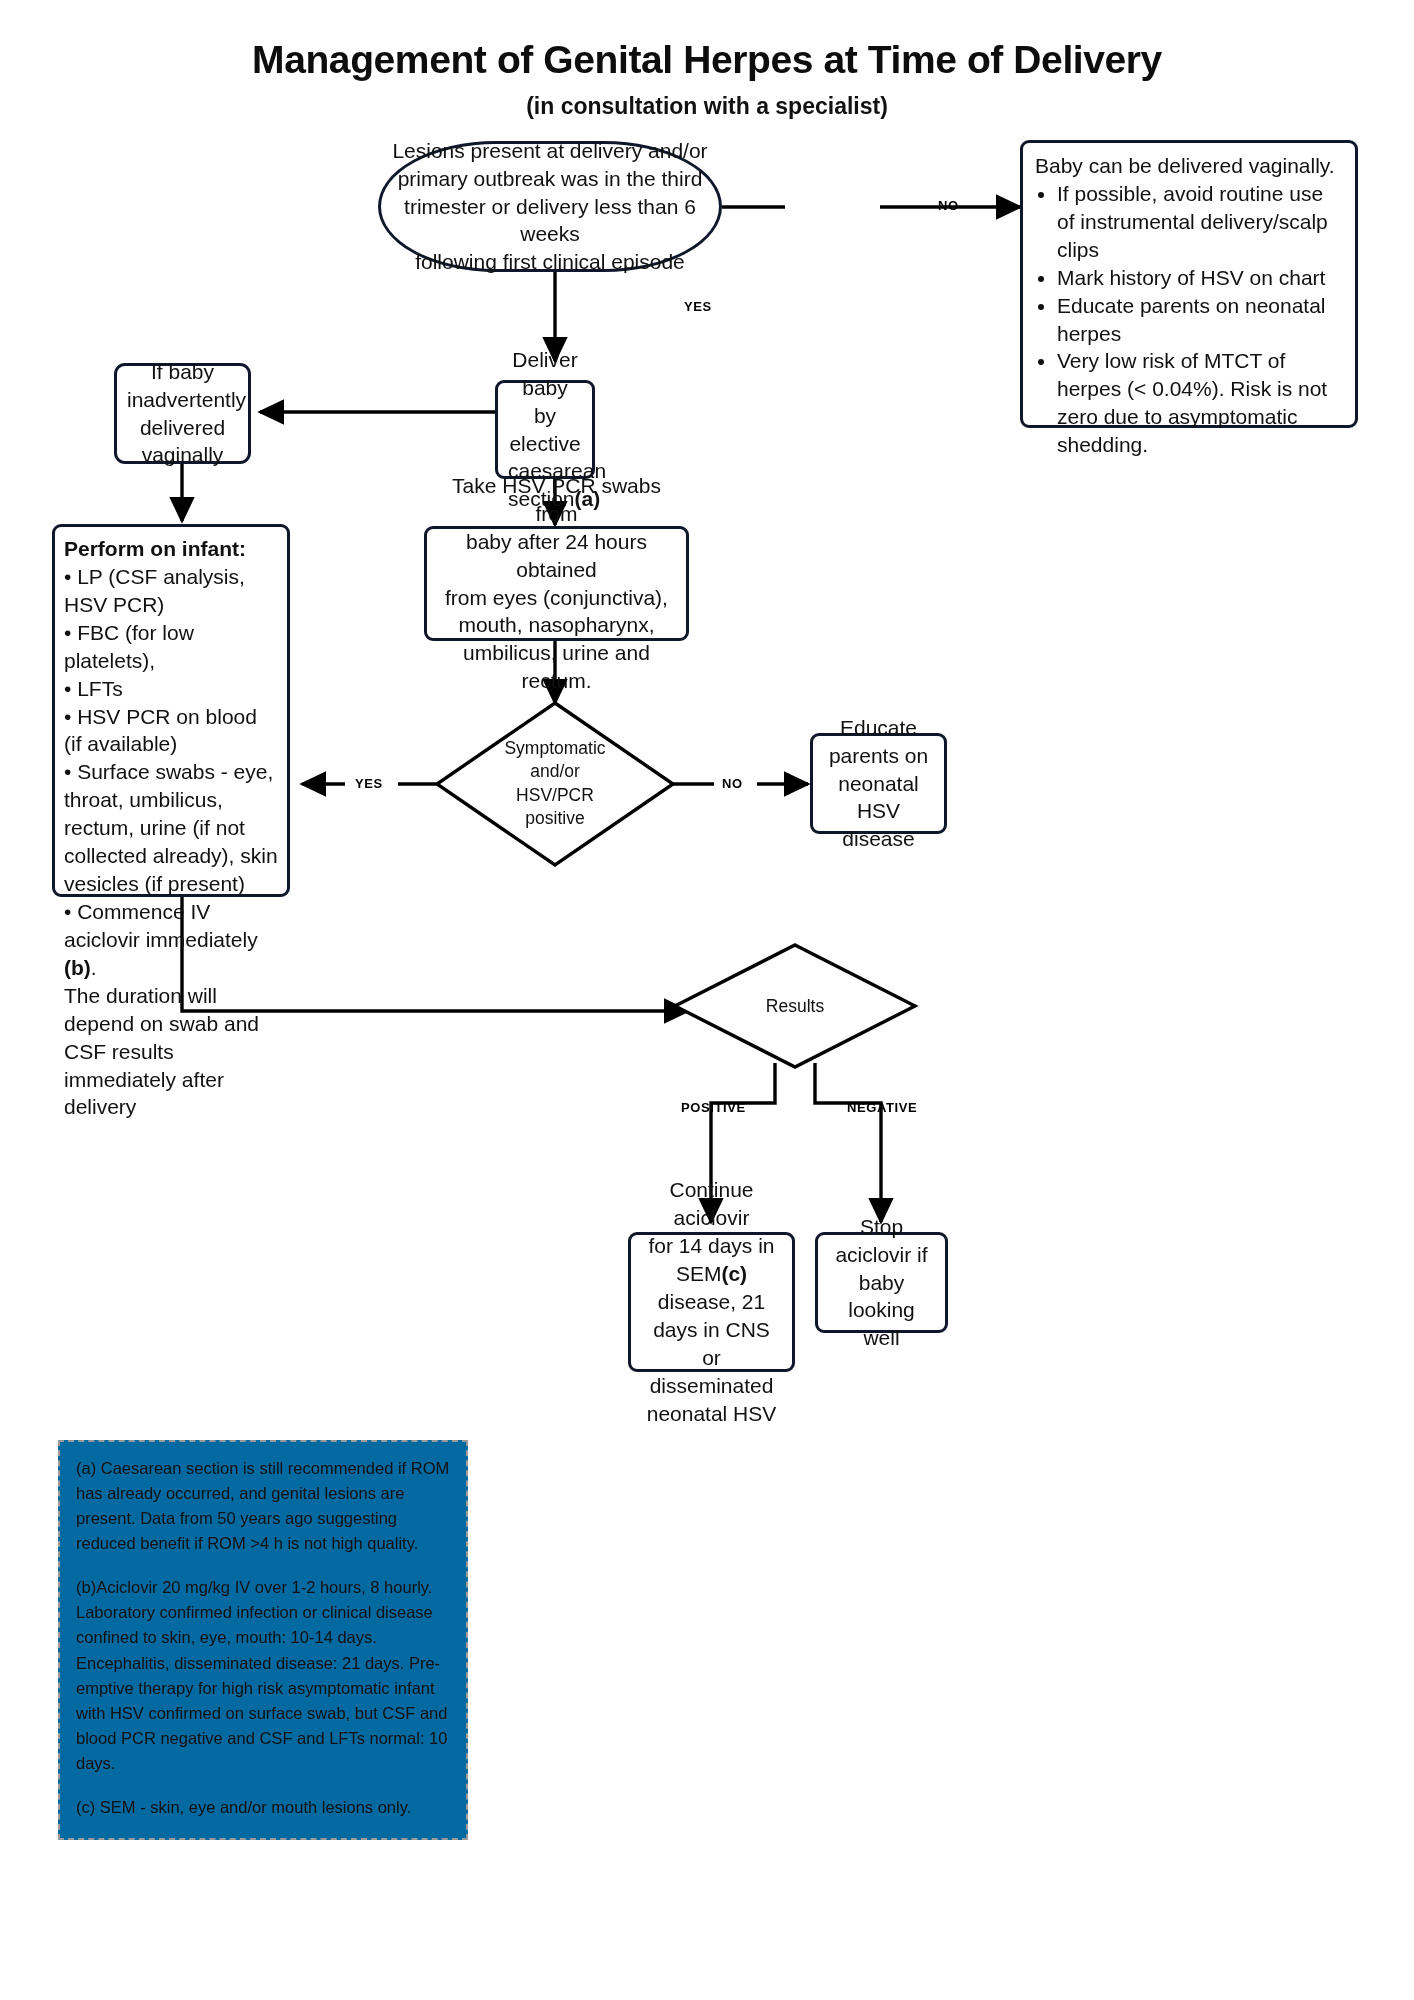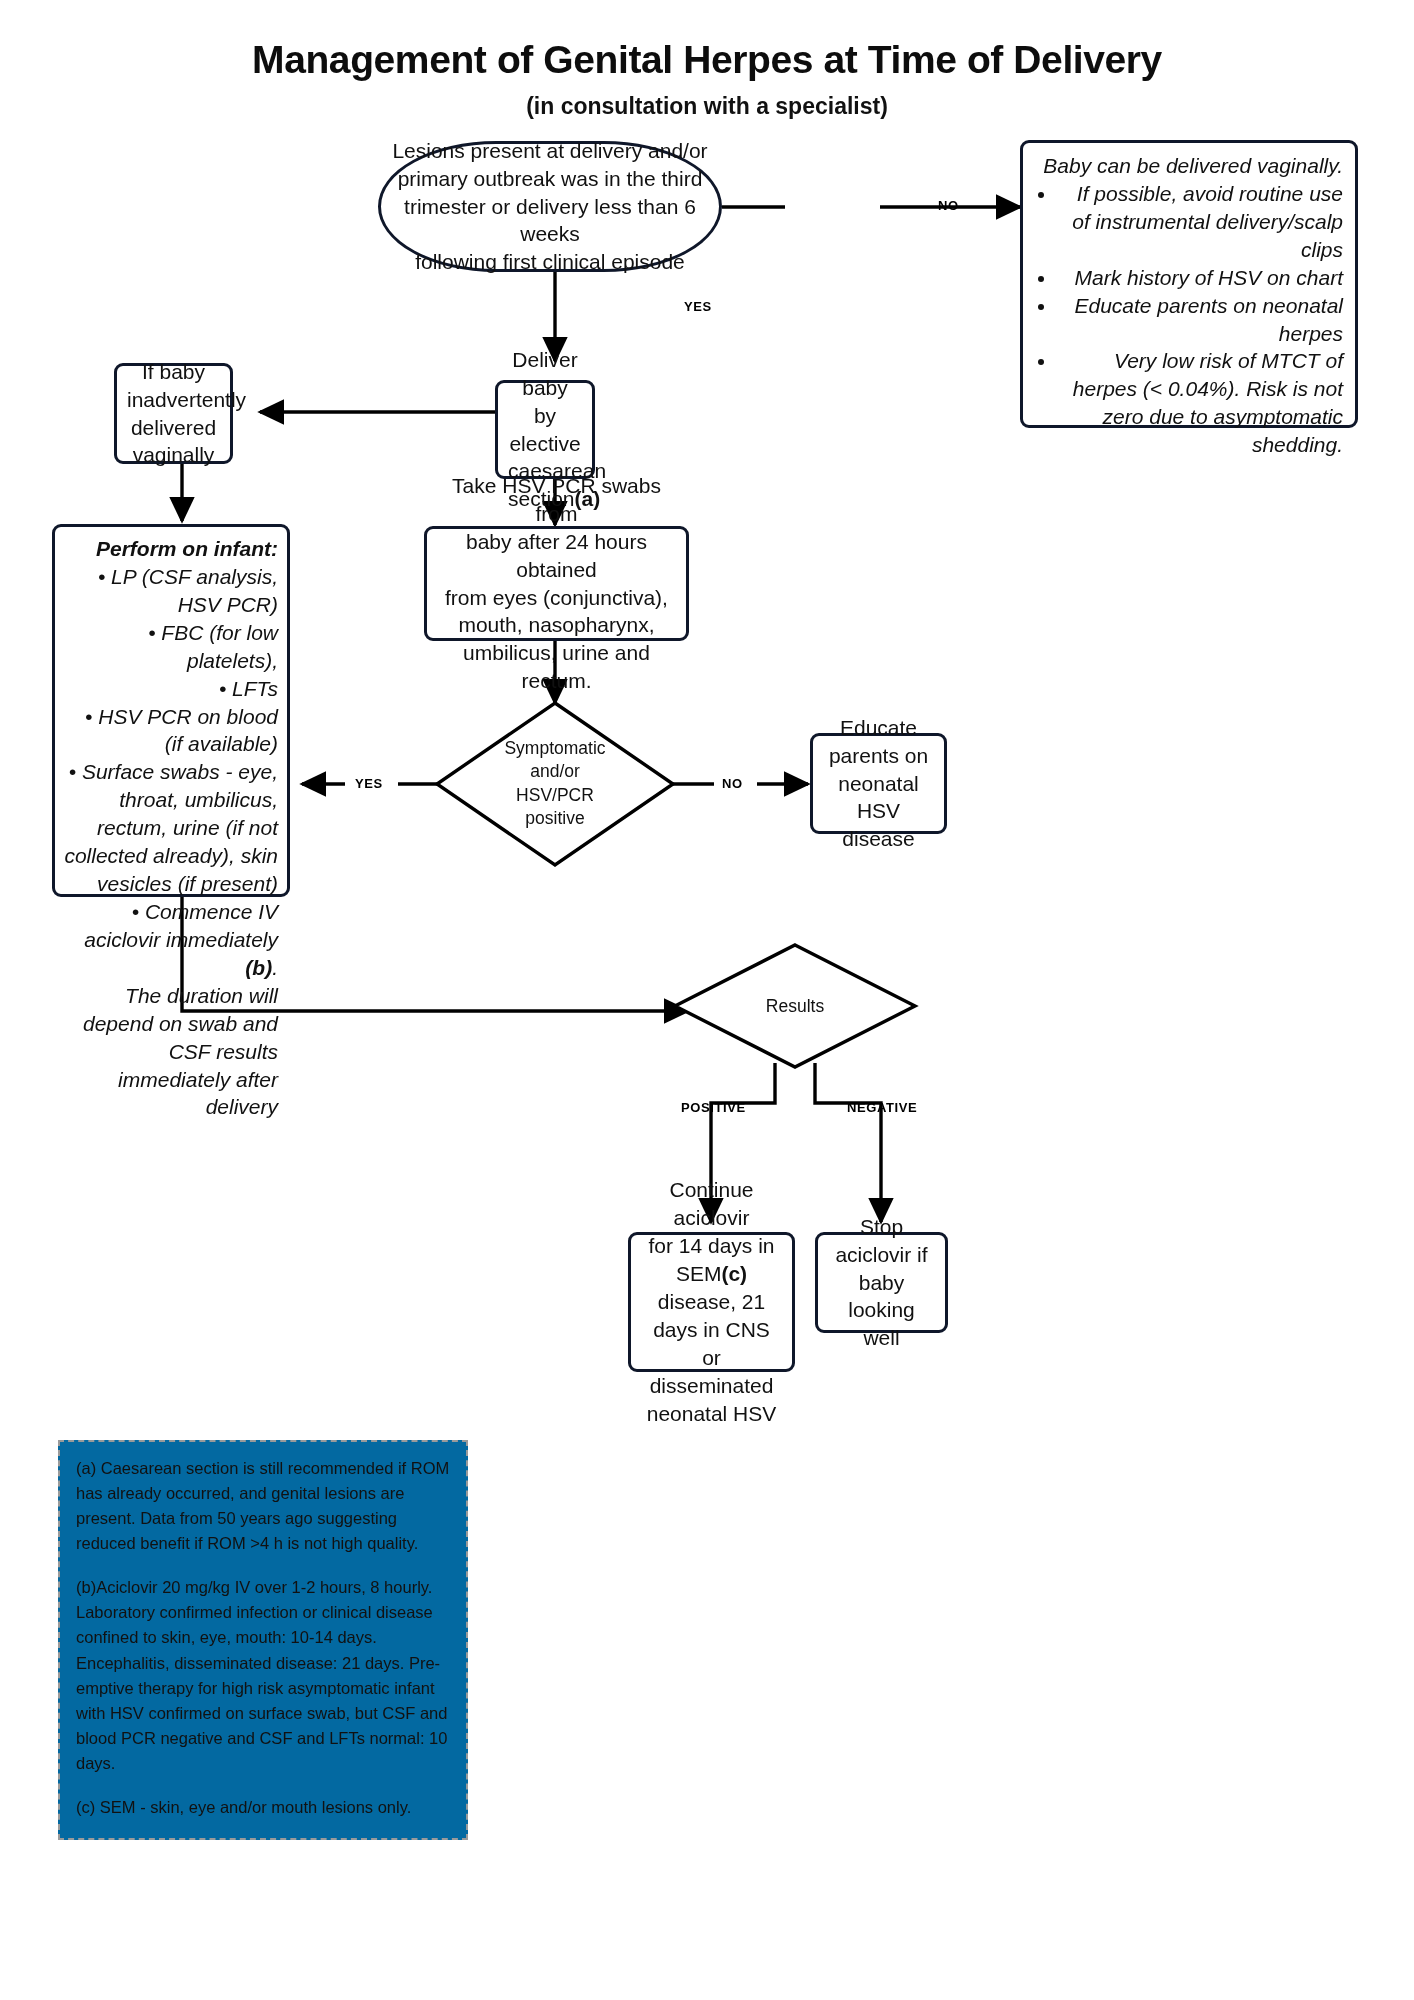--- a/index.html
+++ b/index.html
@@ -54,21 +54,21 @@
     align-items: center;
     justify-content: center;
     font-size: 21px;
     line-height: 1.33;
     color: #111111;
   }
   .node.rect { border-radius: 9px; }
   .node.oval { border-radius: 130px / 72px; }
   .node .inner { width: 100%; padding: 0 10px; box-sizing: border-box; }
   .node.center .inner { text-align: center; }
-  .node.left   .inner { text-align: right; font-style: italic; }
+  .node.left   .inner { text-align: left; }
 
   
   ul.bullets {
     margin: 0;
     padding: 0 0 0 22px;
     list-style: disc;
   }
   ul.bullets li { margin: 0 0 0 0; padding: 0; }
 
   .plainline { display: block; }
@@ -177,21 +177,21 @@
 
 <div class="node rect center" style="left:495px; top:362px; width:100px; height:99px;margin-top:18px;">
   <div class="inner">
     <span class="plainline">Deliver baby</span>
     <span class="plainline">by elective</span>
     <span class="plainline">caesarean</span>
     <span class="plainline"><span>section</span><span class="b">(a)</span></span>
   </div>
 </div>
 
-<div class="node rect center" style="left:114px; top:363px; width:119px; height:101px;">
+<div class="node rect center" style="left:114px; top:363px; width:137px; height:101px;border-radius:11px;">
   <div class="inner">
     <span class="plainline">If baby</span>
     <span class="plainline">inadvertently</span>
     <span class="plainline">delivered</span>
     <span class="plainline">vaginally</span>
   </div>
 </div>
 
 <div class="node rect left" style="left:52px; top:524px; width:238px; height:373px; align-items:flex-start;">
   <div class="inner" style="padding:8px 9px 0 9px;">

